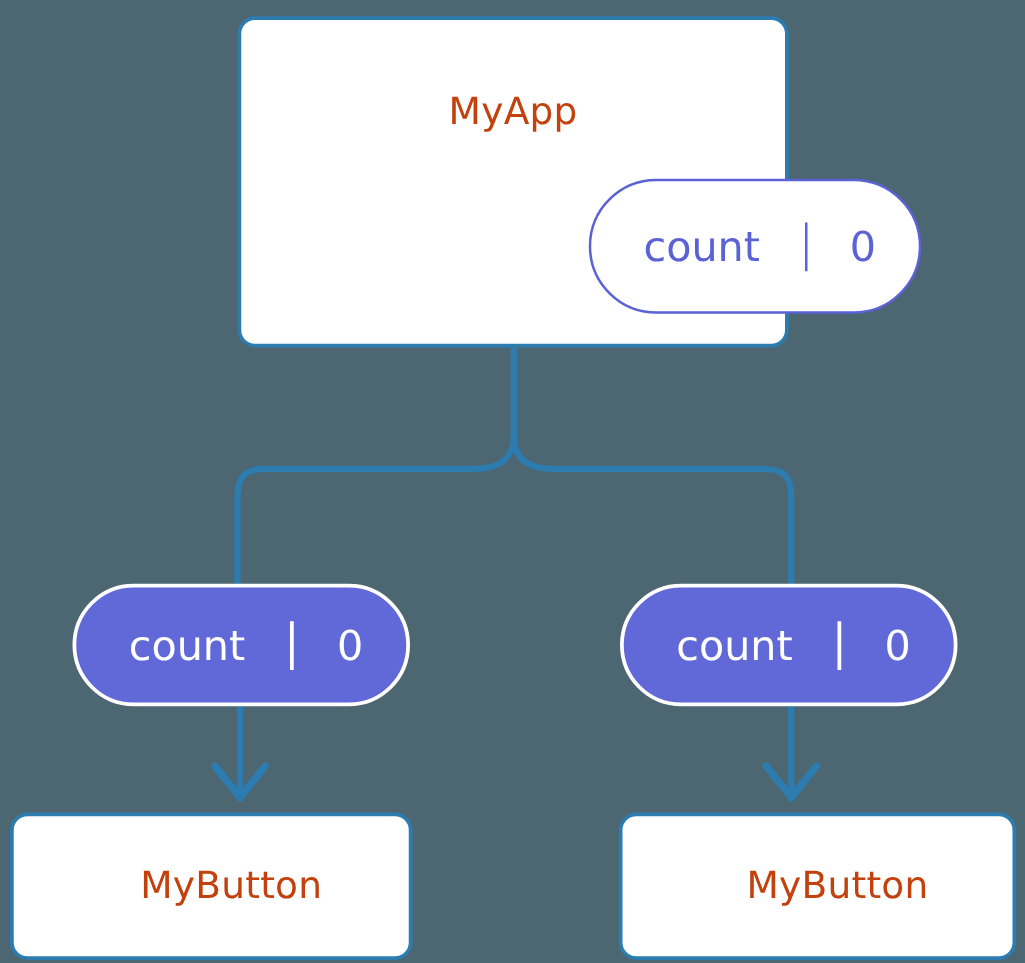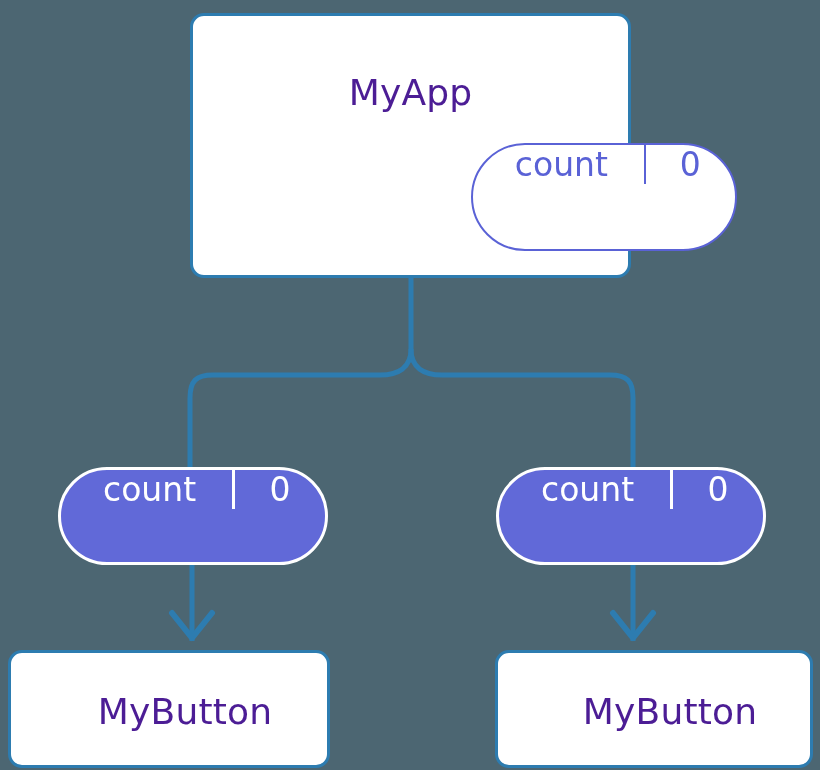--- a/index.html
+++ b/index.html
@@ -31,22 +31,22 @@
   
   .component-box {
     position: absolute;
     box-sizing: border-box;
     background: #ffffff;
     border: 3px solid #2d7cb0;
     border-radius: 14px;
     z-index: 2;
   }
   .component-title {
-    color: #4c1d95;
-    font-size: 36px;
+    color: #c2410c;
+    font-size: 30px;
     letter-spacing: 0.2px;
     text-align: center;
     white-space: nowrap;
   }
 
   
   #root-node {
     left: 190px;
     top: 13px;
     width: 441px;
@@ -77,21 +77,21 @@
     left: 16px;
     top: 38px;
     width: 100%;
   }
 
   
   .state-pill {
     position: absolute;
     box-sizing: border-box;
     display: flex;
-    align-items: flex-start;
+    align-items: center;
     border-radius: 999px;
     z-index: 3;
   }
   .pill-key,
   .pill-value {
     display: flex;
     align-items: center;
     justify-content: center;
     font-size: 33px;
     white-space: nowrap;

